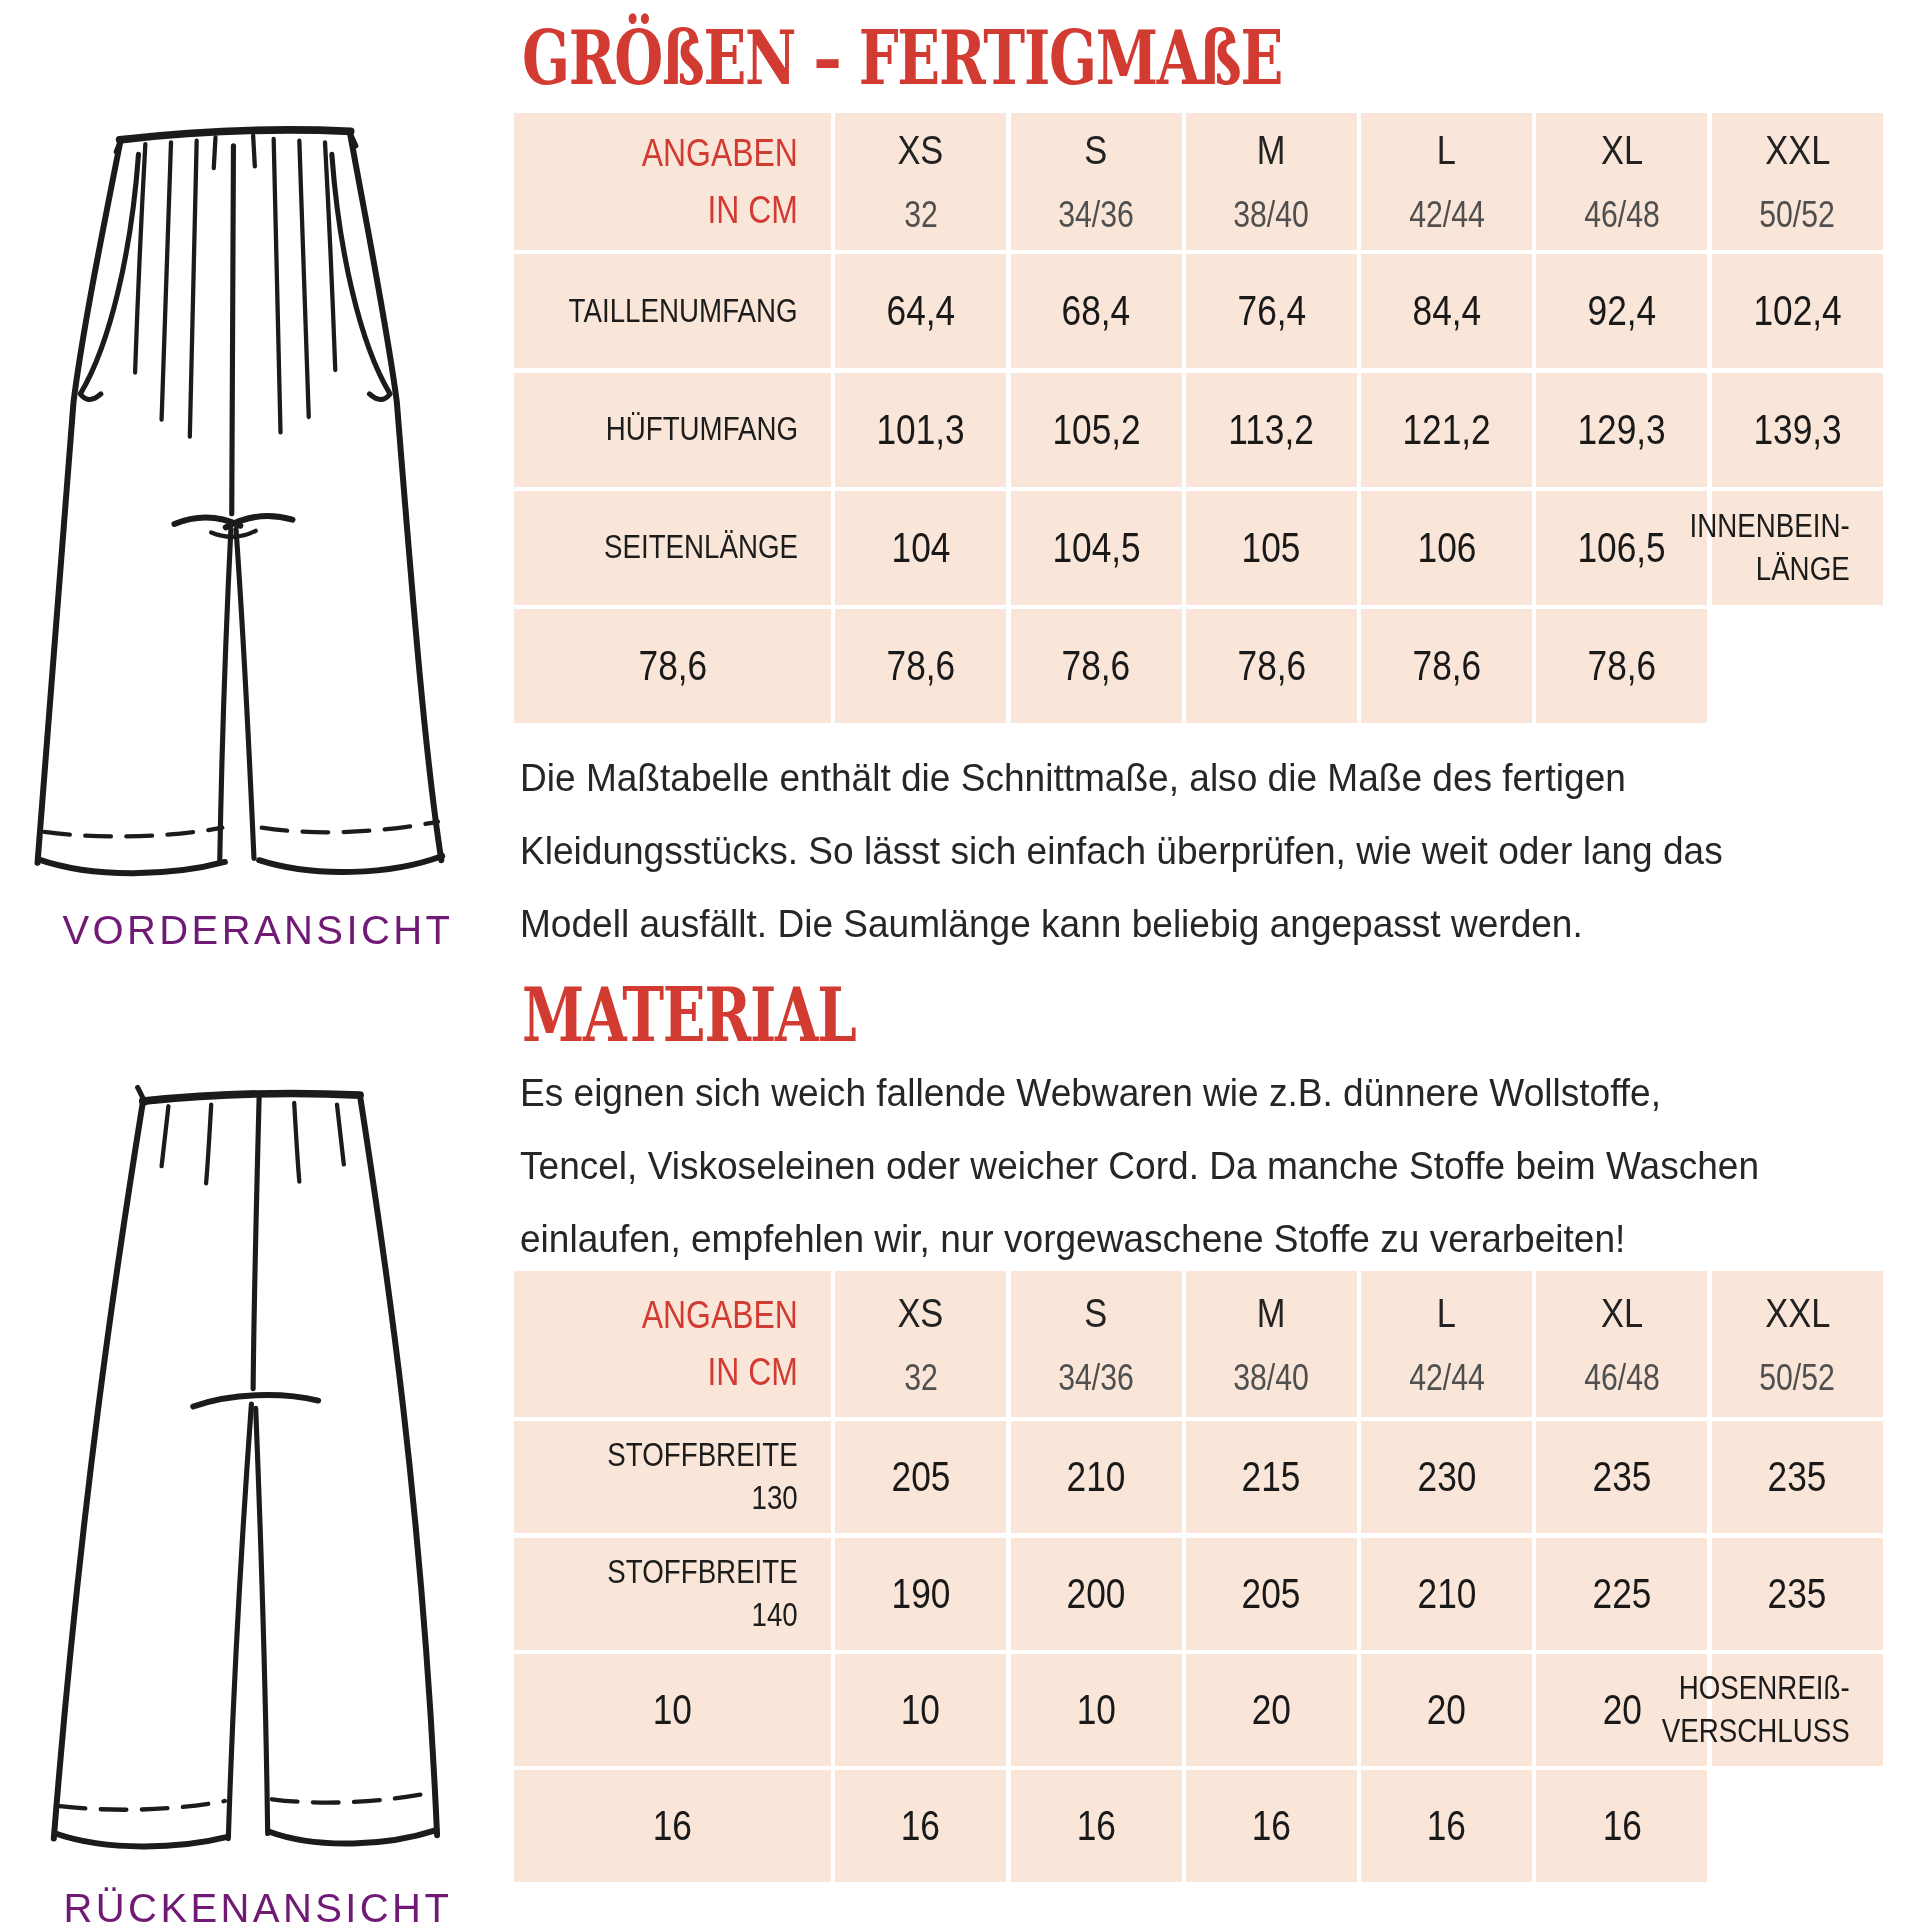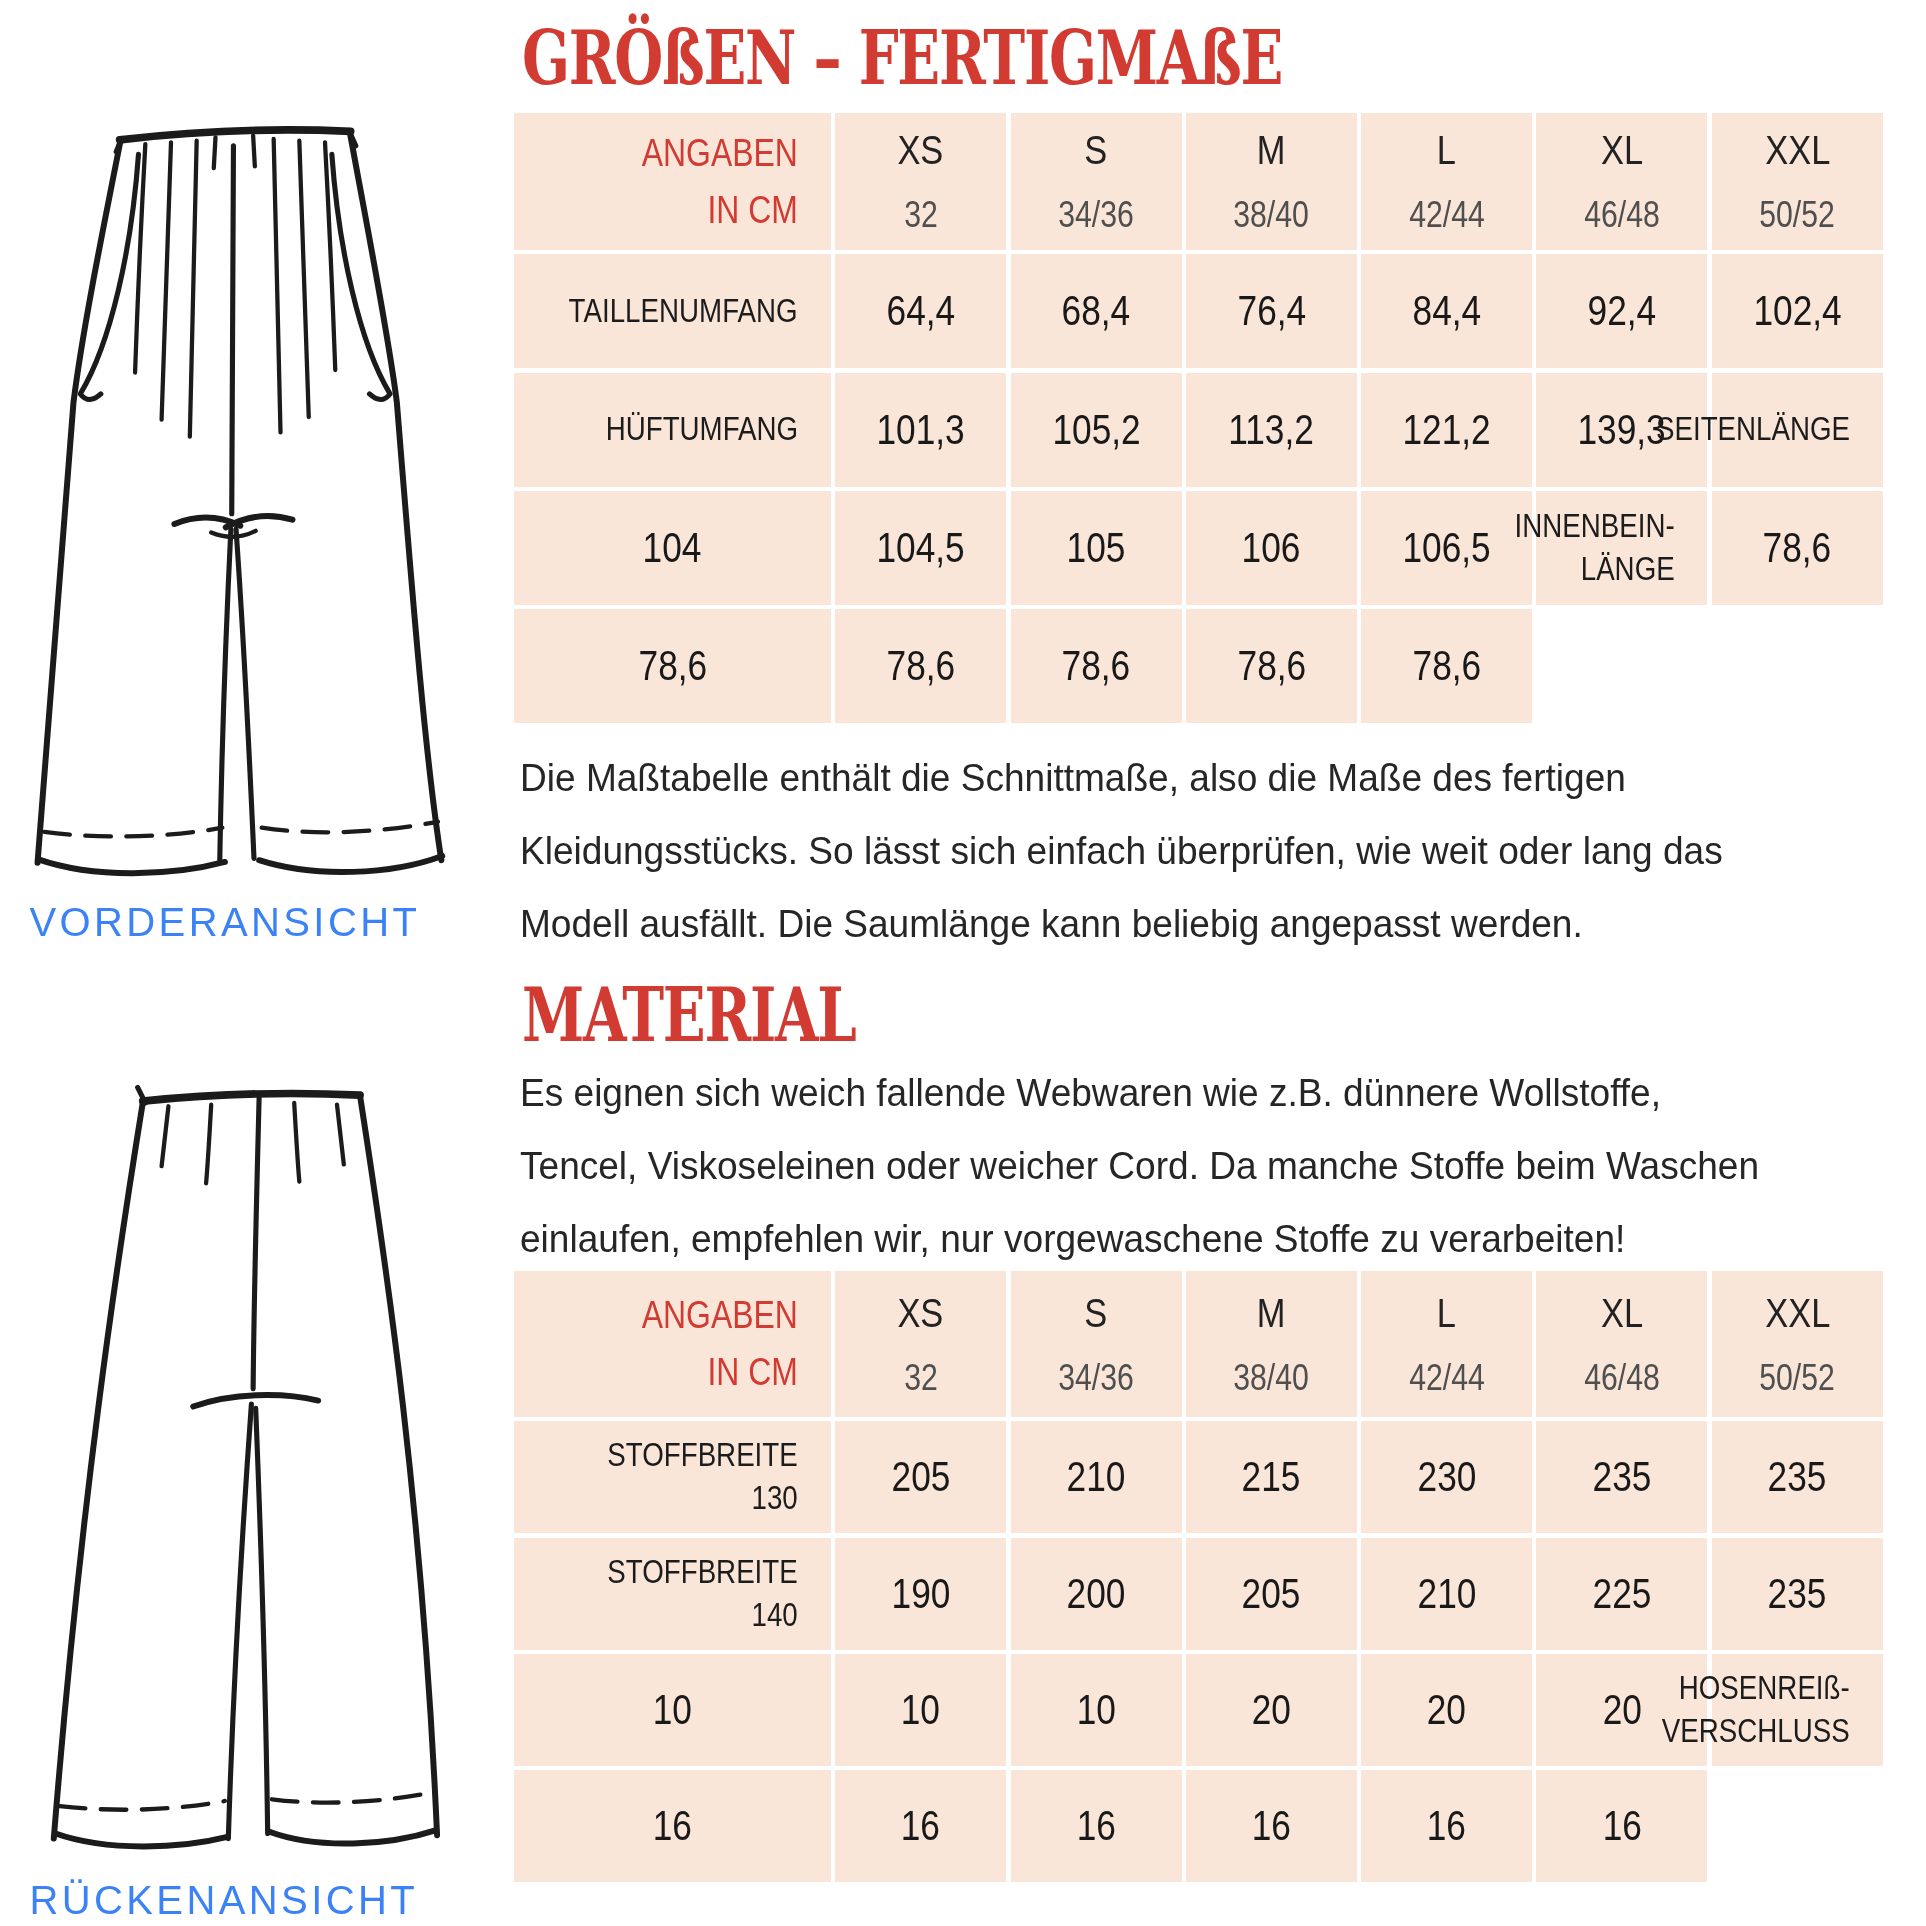--- a/index.html
+++ b/index.html
@@ -37,22 +37,22 @@
   .para{position:absolute;left:520px;width:1438px;margin:0;
         font-size:39px;line-height:73px;color:#262626;white-space:pre-line;
         transform:scaleX(0.95);transform-origin:0 0;}
   #para-sizes{top:741px;}
   #para-material{top:1056px;}
 
   
   .fig-svg{position:absolute;left:17px;}
   #front-svg{top:73px;}
   #back-svg{top:1077px;}
-  .fig-label{position:absolute;left:21.4px;width:441px;margin:8px;text-align:left;
-             font-size:40px;letter-spacing:3.4px;color:#3b82f6;white-space:nowrap;}
+  .fig-label{position:absolute;left:21.4px;width:441px;margin:16px;text-align:center;
+             font-size:40px;letter-spacing:3.4px;color:#701a75;white-space:nowrap;}
   #label-front{top:892px;}
   #label-back{top:1870px;}
 
   .sketch{fill:none;stroke:#1b1b1b;stroke-linecap:round;stroke-linejoin:round;}
   .w9{stroke-width:9px;} .w7{stroke-width:7px;} .w6{stroke-width:6px;} .w5{stroke-width:5px;}
   .dash{stroke-dasharray:30 18;}
 </style>
 </head>
 <body>
 
@@ -199,20 +199,23 @@
     <div class="cell">
         <span class="val cx cx-c">105,2</span>
       </div>
     <div class="cell">
         <span class="val cx cx-c">113,2</span>
       </div>
     <div class="cell">
         <span class="val cx cx-c">121,2</span>
       </div>
     <div class="cell">
+        <span class="val cx cx-c">129,3</span>
+      </div>
+    <div class="cell">
         <span class="val cx cx-c">139,3</span>
       </div>
 
     <div class="cell label-cell">
       <span class="row-label cx cx-r">SEITENLÄNGE</span>
     </div>
     <div class="cell">
         <span class="val cx cx-c">104</span>
       </div>
     <div class="cell">

